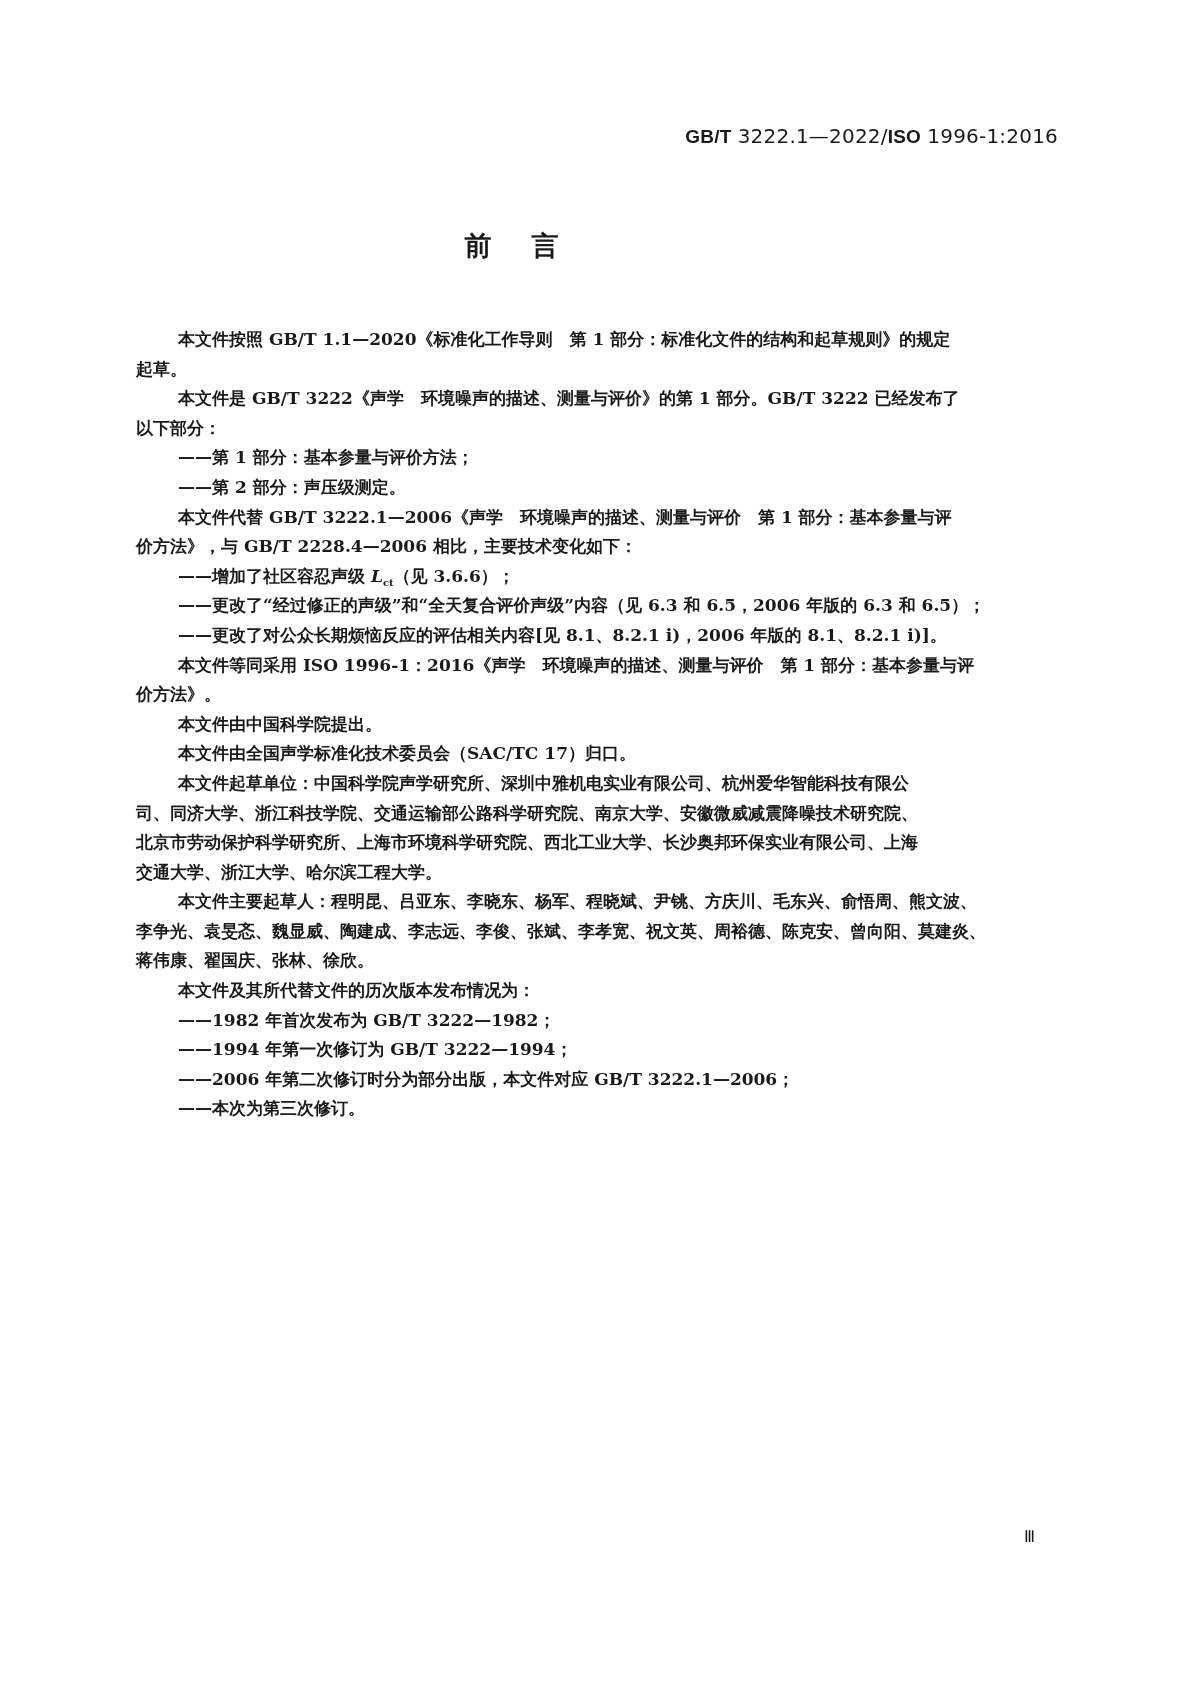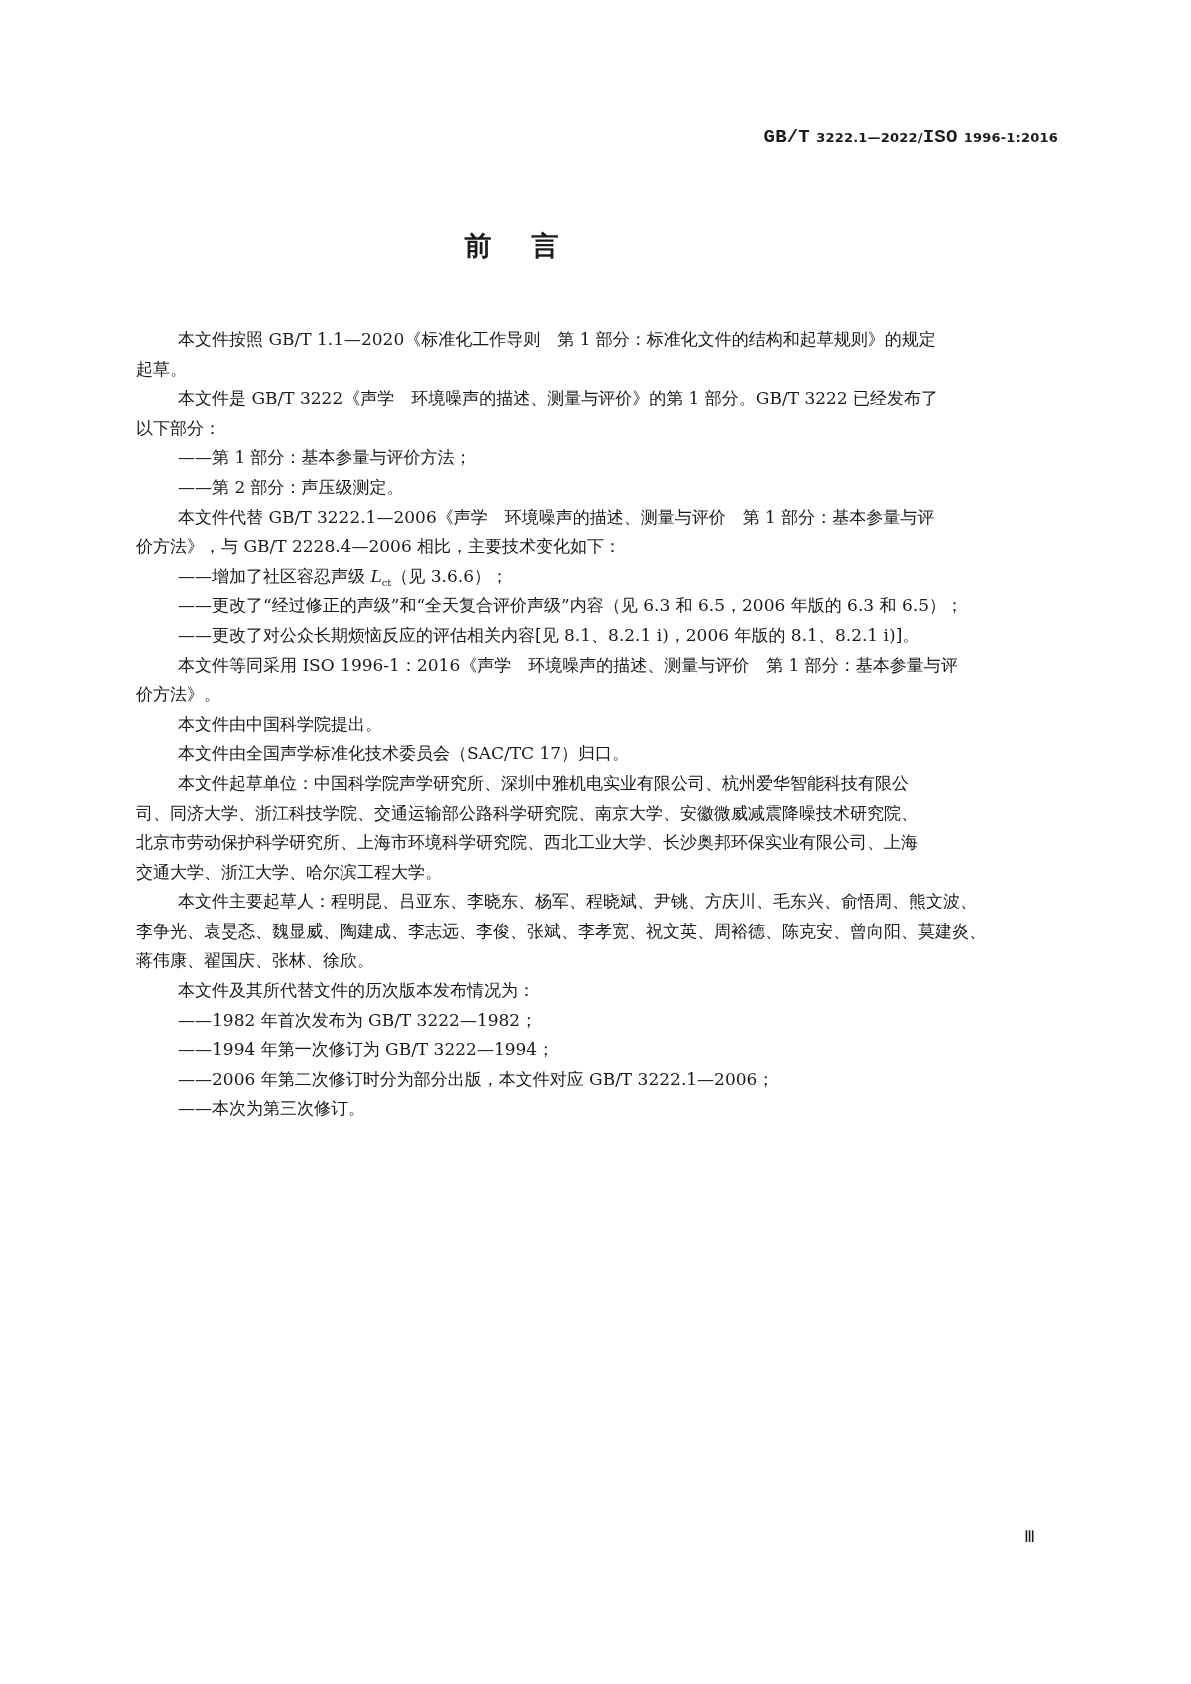--- a/index.html
+++ b/index.html
@@ -1,24 +1,24 @@
 <!DOCTYPE html>
 <html><head>
 <meta charset="utf-8">
 <style>
   html, body { margin: 0; padding: 0; background: #ffffff; }
   body { width: 1191px; height: 1684px; position: relative; overflow: hidden;
          font-family: "DejaVu Serif", "Liberation Serif", serif; color: #1a1a1a; }
   .doc-code { position: absolute; top: 124px; right: 133px; font-size: 19px; letter-spacing: 0.2px; }
-  .doc-code b { font-family: Liberation Mono, monospace; font-weight: bold; }
-  .doc-code span.n { font-family: "DejaVu Sans", sans-serif; font-size: 13px; font-weight: bold; }
+  .doc-code b { font-family: Liberation Sans, sans-serif; font-weight: bold; }
+  .doc-code span.n { font-family: "DejaVu Sans", sans-serif; font-size: 20px; }
   .title { position: absolute; top: 228px; left: 0; width: 1023px; text-align: center;
            font-family: "DejaVu Sans", sans-serif; font-weight: bold; font-size: 27px; letter-spacing: 40px; text-indent: 40px; }
   .body { position: absolute; top: 325px; left: 136px; width: 922px; }
-  .line { height: 29.6px; line-height: 29.6px; font-size: 17px; white-space: nowrap; overflow: visible; }
+  .line { height: 29.6px; line-height: 29.6px; font-size: 17px; white-space: nowrap; overflow: visible; font-weight: bold; }
   .line.ind { padding-left: 42px; }
   .line.dash { padding-left: 42px; }
   .page-num { position: absolute; top: 1527px; left: 1024px; font-family: "Liberation Serif", serif; font-size: 16px; }
 </style>
 </head>
 <body>
 
 <div class="doc-code">
   <b>GB/T</b>
   <span class="n">3222.1—2022/</span><b>ISO</b>

